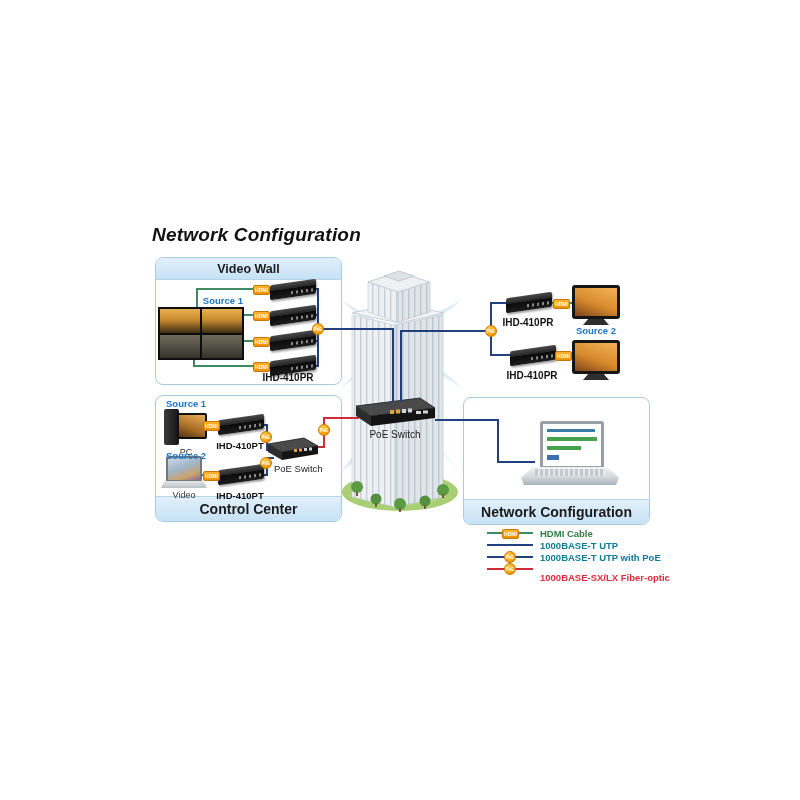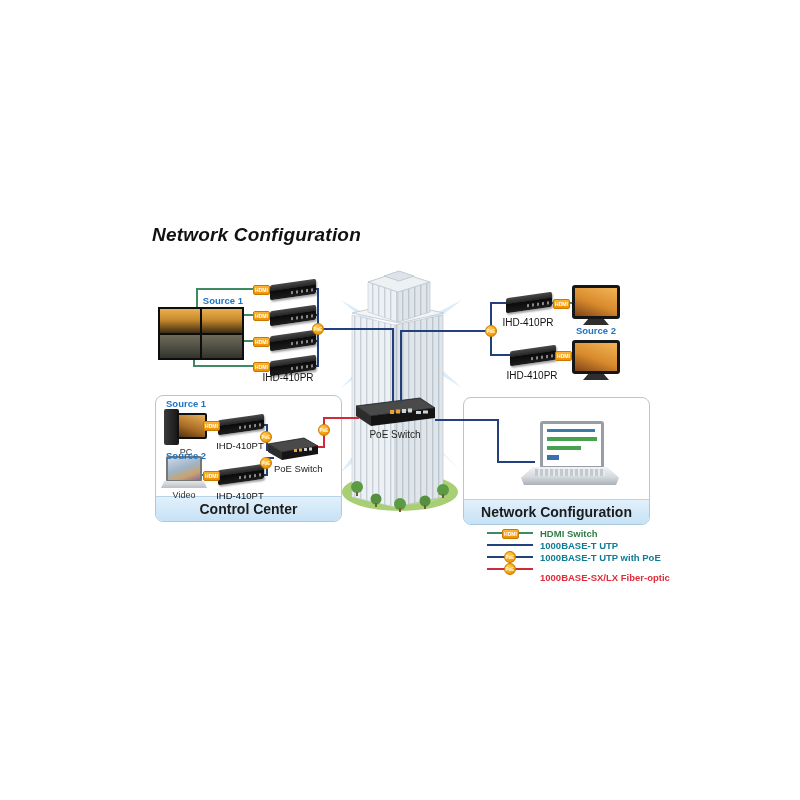--- a/index.html
+++ b/index.html
@@ -45,21 +45,21 @@
   .vw-cell-bot{background:linear-gradient(180deg,#6d6a58 0%,#4f4e44 55%,#343329 100%);}
 
   
   .tv{position:absolute;width:48px;height:34px;background:#161616;border-radius:3px;padding:3px;z-index:5;box-sizing:border-box;}
   .tv .screen{width:100%;height:100%;background:linear-gradient(200deg,#f2b456 0%,#d88a2c 55%,#7e431a 100%);}
   .tv .stand{position:absolute;left:50%;bottom:-6px;width:26px;height:6px;transform:translateX(-50%);
     background:#2e2e2e;clip-path:polygon(20% 0,80% 0,100% 100%,0 100%);}
 
   
   .src-label{position:absolute;font-size:9.5px;font-weight:bold;color:#1c74c4;z-index:7;}
-  .dev-label{position:absolute;font-size:10px;font-weight:normal;color:#111;text-align:center;z-index:7;}
+  .dev-label{position:absolute;font-size:10px;font-weight:bold;color:#111;text-align:center;z-index:7;}
   .sm-label{position:absolute;font-size:9px;color:#333;text-align:center;z-index:7;}
 
   
   #pc-tower{left:164px;top:409px;width:15px;height:36px;background:linear-gradient(90deg,#3a3a3a,#141414);border-radius:2px;z-index:5;}
   #pc-monitor{left:177px;top:413px;width:30px;height:26px;background:#111;border-radius:2px;padding:2px;z-index:6;box-sizing:border-box;}
   #pc-monitor .screen{width:100%;height:100%;background:linear-gradient(200deg,#eab057,#a66a24 60%,#4e3312);}
   #cc-laptop-screen{left:166px;top:456px;width:36px;height:26px;background:#777;border-radius:2px;padding:2px;z-index:5;box-sizing:border-box;}
   #cc-laptop-screen .screen{width:100%;height:100%;background:linear-gradient(160deg,#cdd8e4 0%,#9fb4c8 45%,#caa26a 75%,#8a6a9c 100%);}
   #cc-laptop-base{left:161px;top:481px;width:46px;height:7px;background:linear-gradient(180deg,#e4e7ea,#b9bfc6);
     clip-path:polygon(7% 0,93% 0,100% 100%,0 100%);z-index:5;}
@@ -85,20 +85,23 @@
 
   svg{overflow:visible;}
 </style>
 </head>
 <body>
 
 <div id="stage">
 
   <div class="abs" id="main-title">Network Configuration</div>
 
+  <div class="panel" style="left:155px;top:257px;width:185px;height:126px;">
+    <div class="panel-header">Video Wall</div>
+  </div>
 
 
   <div class="panel" style="left:155px;top:395px;width:185px;height:125px;">
     <div class="panel-footer">Control Center</div>
   </div>
 
   <div class="panel" style="left:463px;top:397px;width:185px;height:126px;">
     <div class="panel-footer">Network Configuration</div>
   </div>
 
@@ -289,21 +292,21 @@
   <div class="dev-label" style="left:212px;top:440px;width:56px;font-size:9.5px;">IHD-410PT</div>
   <div class="src-label" style="left:166px;top:450px;">Source 2</div>
   <div class="sm-label" style="left:164px;top:490px;width:40px;">Video</div>
   <div class="dev-label" style="left:212px;top:490px;width:56px;font-size:9.5px;">IHD-410PT</div>
   <div class="sm-label" style="left:274px;top:463px;width:50px;font-size:9.5px;text-align:left;color:#222;">PoE Switch</div>
 
   <div class="sm-label" style="left:362px;top:429px;width:66px;font-size:10px;color:#222;">PoE Switch</div>
 
   <div class="legend-line g" style="left:487px;top:532px;"></div>
   <div class="hdmi-badge" style="left:502px;top:529px;">HDMI</div>
-  <div class="legend-label lg-green" style="top:528px;">HDMI Switch</div>
+  <div class="legend-label lg-green" style="top:528px;">HDMI Cable</div>
 
   <div class="legend-line n" style="left:487px;top:544px;"></div>
   <div class="legend-label lg-teal" style="top:540px;text-align:center;">1000BASE-T UTP</div>
 
   <div class="legend-line n" style="left:487px;top:556px;"></div>
   <div class="poe-badge" style="left:504px;top:551px;">PoE</div>
   <div class="legend-label lg-teal" style="top:552px;">1000BASE-T UTP with PoE</div>
 
   <div class="legend-line r" style="left:487px;top:568px;"></div>
   <div class="poe-badge" style="left:504px;top:563px;">PoE</div>

